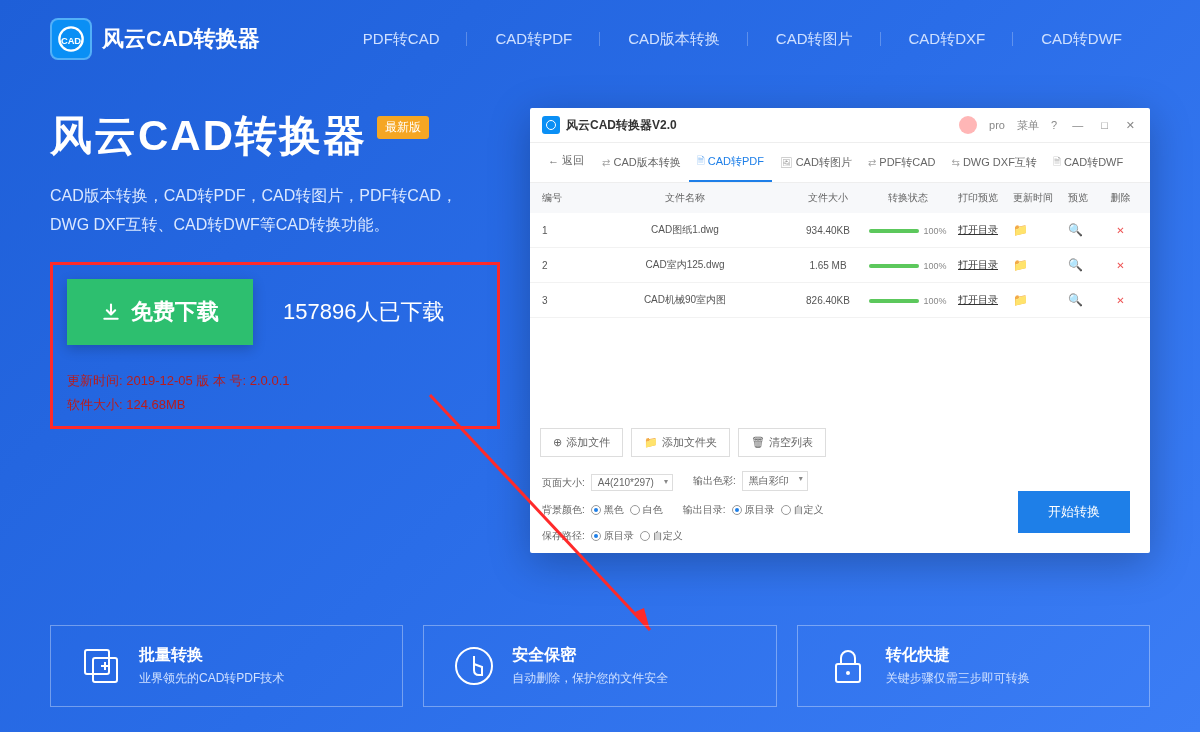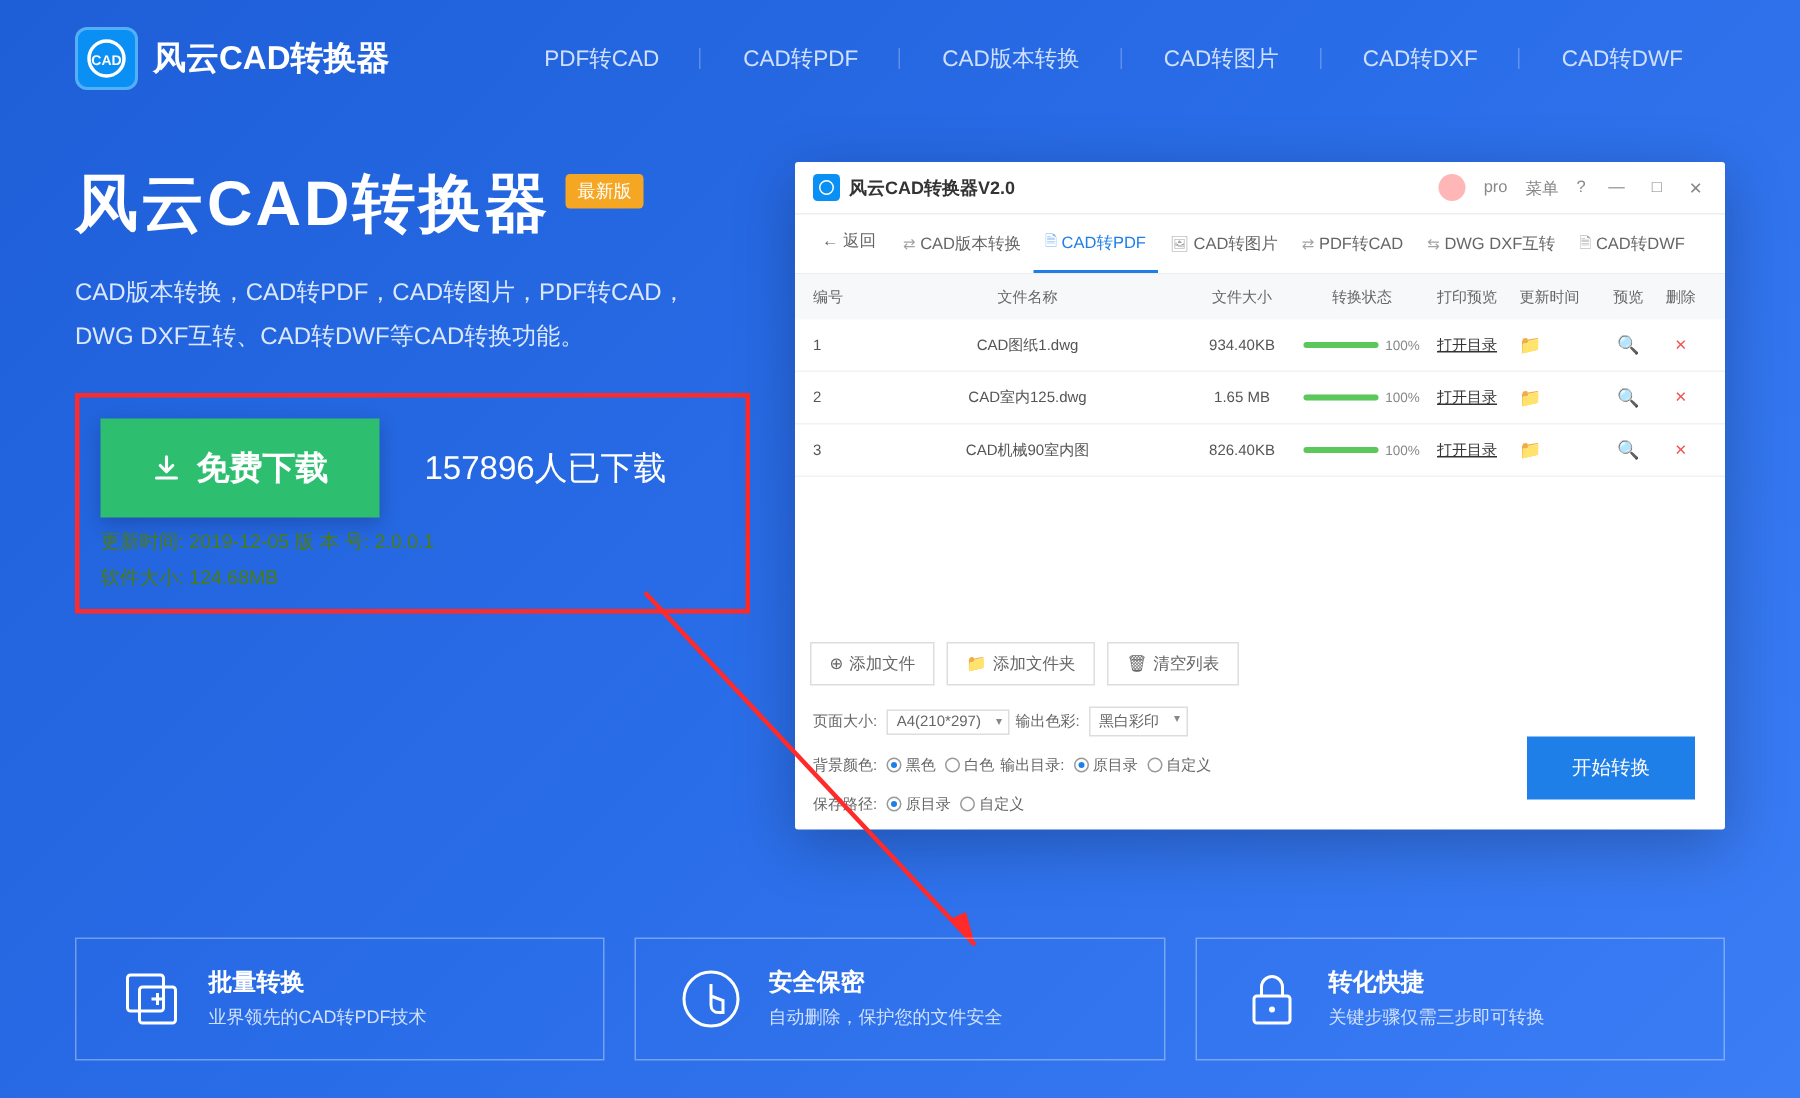--- a/index.html
+++ b/index.html
@@ -15,53 +15,53 @@
 .hero{padding:30px 50px 0;display:flex;gap:30px}
 .hero-left{flex:0 0 450px;position:relative}
 .title-row{display:flex;align-items:flex-start;gap:10px}
 .hero-title{color:#fff;font-size:42px;font-weight:bold;letter-spacing:2px}
 .badge{background:#f5a623;color:#fff;font-size:12px;padding:3px 8px;border-radius:3px;margin-top:8px}
 .hero-desc{color:#dbe8ff;font-size:16px;line-height:1.8;margin-top:18px}
 .highlight-box{border:3px solid #ff2a2a;margin-top:22px;padding:14px 14px 8px;position:relative}
 .dl-row{display:flex;align-items:center;gap:30px}
 .dl-btn{background:#2dbf6f;color:#fff;border:none;padding:18px 34px;font-size:22px;font-weight:bold;display:flex;align-items:center;gap:10px;cursor:pointer;box-shadow:0 4px 12px rgba(0,0,0,0.2)}
 .dl-count{color:#fff;font-size:22px}
-.meta{color:#4d7c0f;font-size:13px;margin-top:4px;line-height:1.9}
+.meta{color:#b91c1c;font-size:13px;margin-top:24px;line-height:1.9}
 .compat{color:#cfe0ff;font-size:13px;margin-top:6px}
 .app-window{flex:1;background:#fff;border-radius:2px;box-shadow:0 10px 40px rgba(0,0,0,0.25);font-size:11px;color:#555;position:relative}
 .app-titlebar{display:flex;align-items:center;padding:8px 12px;border-bottom:1px solid #eee}
 .app-logo{width:18px;height:18px;background:#0a8ff5;border-radius:3px;margin-right:6px;display:flex;align-items:center;justify-content:center}
 .app-title{font-size:12px;color:#333;font-weight:bold}
 .app-controls{margin-left:auto;display:flex;align-items:center;gap:12px;color:#888;font-size:11px}
 .avatar{width:18px;height:18px;border-radius:50%;background:#ffb6b6}
 .win-btn{cursor:pointer;padding:0 3px}
 .app-tabs{display:flex;border-bottom:1px solid #eee;padding:0 8px}
 .back-btn{padding:10px 10px;color:#666;cursor:pointer}
 .app-tab{padding:10px 8px;font-size:11px;color:#666;cursor:pointer;display:flex;align-items:center;gap:3px}
 .app-tab.active{color:#1e7fe8;border-bottom:2px solid #1e7fe8}
 .tab-ico{font-size:10px;opacity:0.6}
 .table-head{display:flex;background:#f7f8fa;padding:8px 12px;font-size:10px;color:#666;font-weight:normal}
 .col-idx{width:30px}
 .col-name{flex:1;text-align:center}
 .col-size{width:60px;text-align:center}
 .col-status{width:100px;text-align:center}
 .col-print{width:55px}
 .col-print2{width:55px}
-.col-view{width:35px;text-align:center}
+.col-view{width:35px;text-align:left}
 .col-del{width:35px;text-align:center}
 .table-row{display:flex;align-items:center;padding:10px 12px;font-size:10px;color:#555;border-bottom:1px solid #f2f2f2}
 .progress{display:inline-block;width:50px;height:4px;background:#eee;border-radius:2px;vertical-align:middle;margin-right:4px;position:relative}
 .progress::after{content:"";position:absolute;left:0;top:0;height:100%;width:100%;background:#5cc85c;border-radius:2px}
 .pct{font-size:9px;color:#888}
 .link-txt{color:#333;text-decoration:underline;cursor:pointer}
 .icon-sm{color:#888;cursor:pointer;font-size:12px}
 .del-x{color:#e55;cursor:pointer}
 .app-toolbar{display:flex;gap:8px;padding:10px;margin-top:100px}
 .tb-btn{border:1px solid #ddd;padding:6px 12px;font-size:11px;color:#666;cursor:pointer;display:flex;align-items:center;gap:4px;background:#fff}
-.app-options{padding:4px 12px 10px;font-size:10px;color:#666;display:flex;flex-wrap:wrap;gap:6px 4px;align-items:center}
+.app-options{padding:4px 12px 10px;font-size:10px;color:#666;display:flex;flex-wrap:wrap;gap:6px 20px;align-items:flex-end}
 .opt-row{display:flex;align-items:center;gap:6px}
 .sel{border:1px solid #ddd;padding:2px 18px 2px 6px;font-size:10px;background:#fff;position:relative}
 .sel::after{content:"▾";position:absolute;right:4px;top:2px;font-size:8px;color:#888}
 .radio{display:inline-flex;align-items:center;gap:3px}
 .radio-dot{width:10px;height:10px;border:1px solid #999;border-radius:50%;display:inline-block;position:relative}
 .radio-dot.on::after{content:"";position:absolute;inset:2px;background:#1e7fe8;border-radius:50%}
 .start-btn{background:#1e7fe8;color:#ffffff;border:none;padding:12px 30px;font-size:13px;position:absolute;right:20px;bottom:20px;cursor:pointer}
 .arrow-line{position:absolute;left:420px;top:390px;width:250px;height:260px;pointer-events:none}
 .features{position:absolute;bottom:25px;left:50px;right:50px;display:flex;gap:20px}
 .feature{flex:1;border:1px solid rgba(255,255,255,0.35);padding:18px 28px;display:flex;align-items:center;gap:16px}

